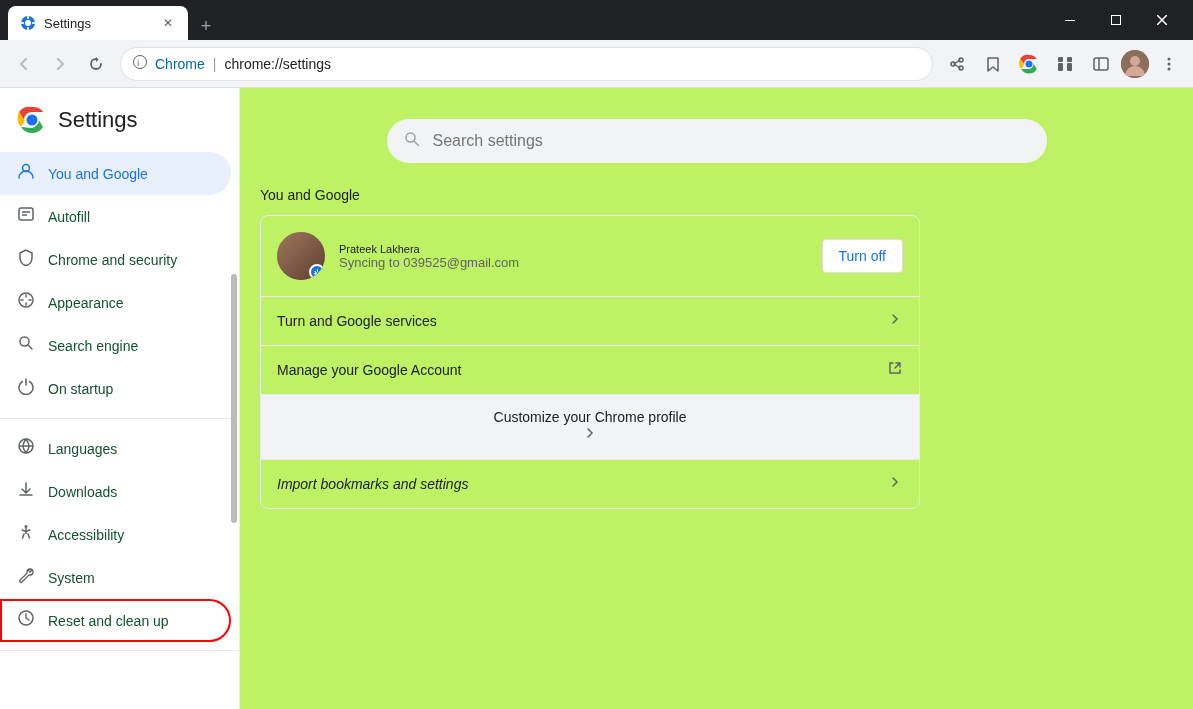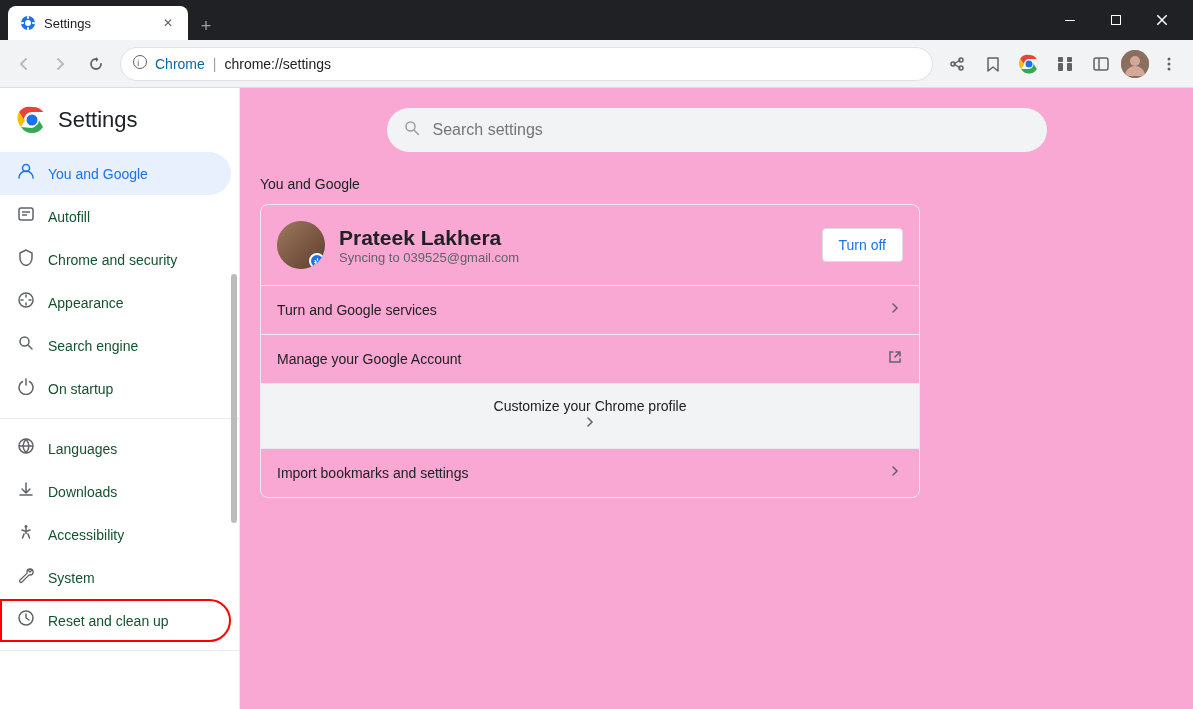--- a/index.html
+++ b/index.html
@@ -218,23 +218,23 @@
     }
 
     
     .sidebar::-webkit-scrollbar { width: 6px; }
     .sidebar::-webkit-scrollbar-track { background: transparent; }
     .sidebar::-webkit-scrollbar-thumb { background: #ccc; border-radius: 3px; }
 
     
     .content-area {
       flex: 1;
-      background: #f9a8d4;
+      background: #bef264;
       overflow-y: auto;
-      padding: 0 20px;
+      padding: 11px 20px;
     }
     .search-bar-wrapper {
       padding: 20px 0 16px;
       display: flex;
       justify-content: center;
     }
     .search-bar {
       display: flex;
       align-items: center;
       background: #f1f3f4;
@@ -296,41 +296,41 @@
       width: 16px;
       height: 16px;
       border-radius: 50%;
       background: #1a73e8;
       border: 2px solid #fff;
       display: flex;
       align-items: center;
       justify-content: center;
     }
     .profile-info { flex: 1; }
-    .profile-name { font-size: 21px; font-weight: 700; color: #202124; }
+    .profile-name { font-size: 11px; font-weight: 400; color: #202124; }
     .profile-email { font-size: 13px; color: #5f6368; }
     .turn-off-btn {
       border: 1px solid #ddd;
       background: #fff;
       border-radius: 4px;
       padding: 8px 16px;
       font-size: 14px;
       color: #1a73e8;
       cursor: pointer;
     }
     .card-row {
       display: flex;
       align-items: center;
       padding: 14px 16px;
       border-bottom: 1px solid #e8eaed;
       cursor: pointer;
       color: #202124;
       font-size: 14px;
     }
-    .card-row:last-child { border-bottom: none; }
+    .card-row:last-child { border-bottom: none; font-style: italic; }
     .card-row.active { background: #f1f3f4; flex-direction: column; }
     .card-row-text { flex: 1; }
     .card-row-icon { color: #5f6368; font-size: 16px; }
     .content-area::-webkit-scrollbar { width: 6px; }
     .content-area::-webkit-scrollbar-track { background: transparent; }
     .content-area::-webkit-scrollbar-thumb { background: #ccc; border-radius: 3px; }
     .scrollbar-track {
       position: absolute;
       right: 2px;
       top: 0;

